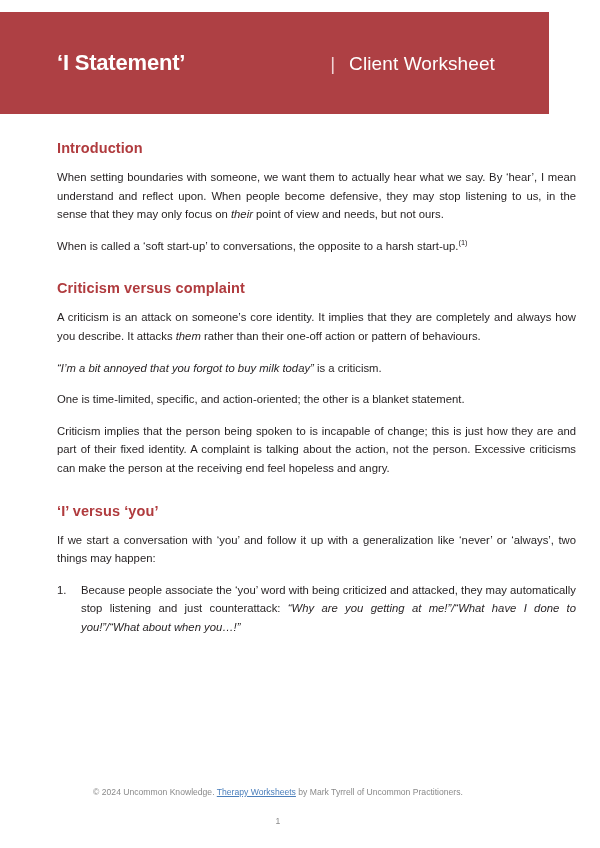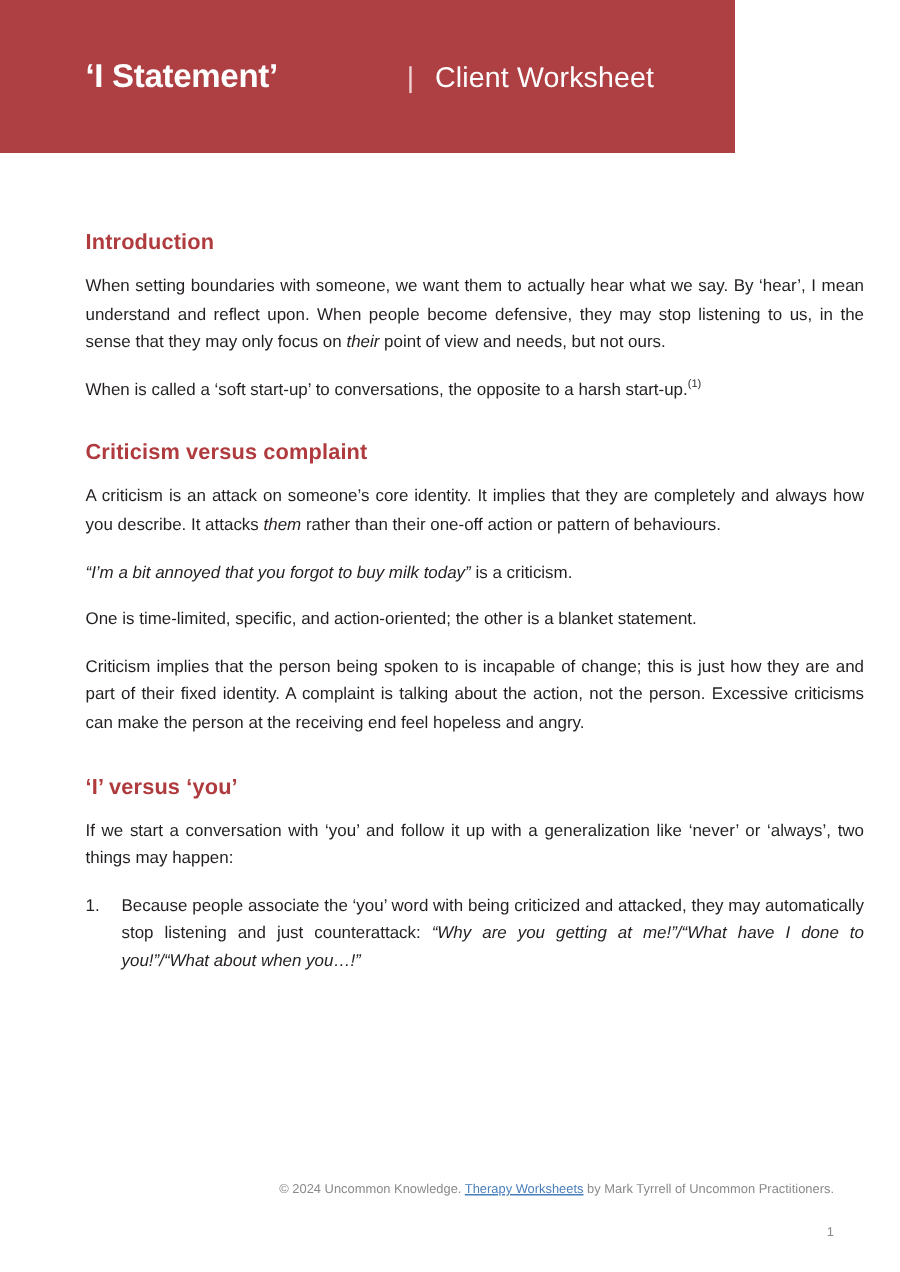--- a/index.html
+++ b/index.html
@@ -18,23 +18,23 @@
     position: relative;
     width: 600px;
     height: 848px;
     background: #ffffff;
     box-sizing: border-box;
   }
 
   
   .header-band {
     position: absolute;
-    top: 0;
+    top: 12px;
     left: 0;
-    width: 490px;
+    width: 549px;
     height: 102px;
     background: #AE4044;
     display: flex;
     align-items: center;
   }
   .header-inner {
     display: flex;
     align-items: baseline;
     width: 100%;
     padding-left: 57px;
@@ -61,21 +61,21 @@
     color: #ffffff;
     font-size: 19px;
     font-weight: 400;
     white-space: nowrap;
     letter-spacing: 0.1px;
   }
 
   
   .content {
     position: absolute;
-    top: 116px;
+    top: 102px;
     left: 0;
     width: 600px;
     padding: 38px 24px 0 57px;
     box-sizing: border-box;
   }
 
   h2.section-heading {
     color: #B03B3E;
     font-size: 14.5px;
     font-weight: bold;
@@ -129,21 +129,21 @@
     text-align: left;
     font-style: normal;
   }
 
   
   .footer {
     position: absolute;
     left: 0;
     bottom: 22px;
     width: 556px;
-    text-align: right;
+    text-align: center;
   }
   .footer-credit {
     color: #8a8a8a;
     font-size: 8.6px;
     line-height: 13px;
     margin: 0;
   }
   .footer-link {
     color: #4A7EBB;
     text-decoration: underline;

